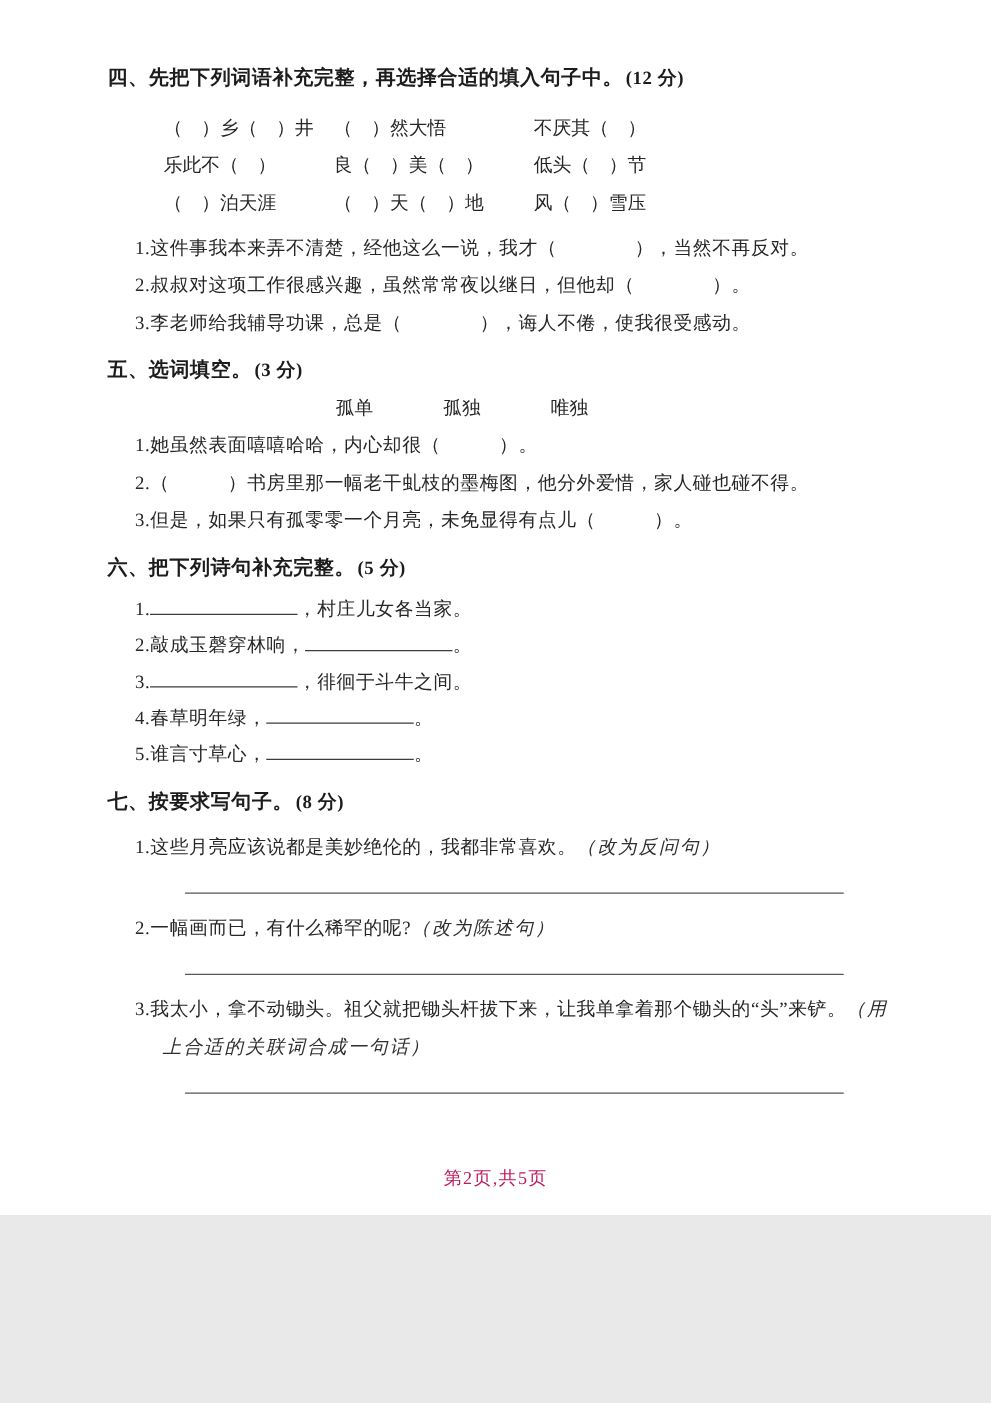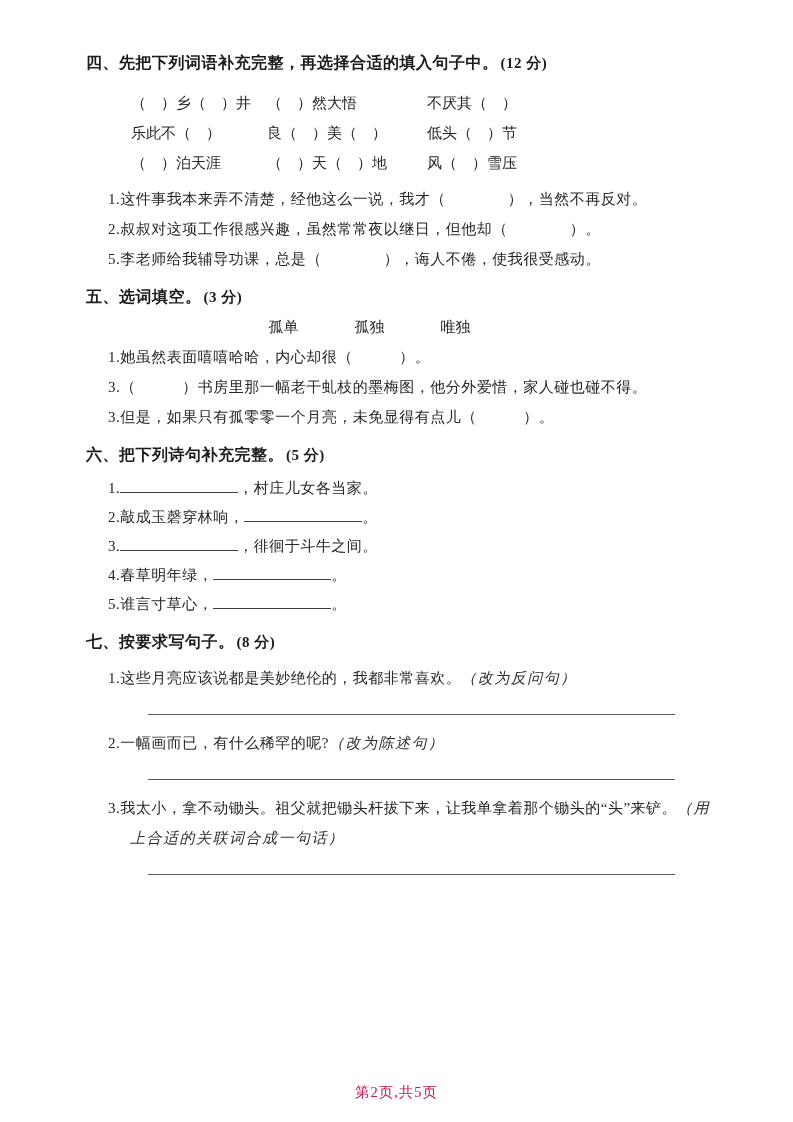--- a/index.html
+++ b/index.html
@@ -1,18 +1,18 @@
 <!DOCTYPE html>
 <html><head>
 <meta charset="utf-8">
 <style>
   html,body { margin:0; padding:0; background:#e9e9e9; }
   .page {
     position:relative;
-    width:793px; height:1122px;
+    width:793px; height:972px;
     margin:0 auto;
     background:#ffffff;
     box-sizing:border-box;
     padding:52px 80px 0 86px;
     font-family:"Liberation Serif","DejaVu Serif",serif;
     color:#262626;
     font-size:15px;
     overflow:hidden;
   }
   .sec { margin:0; }
@@ -94,32 +94,32 @@
       <span class="cell">不厌其（　）</span>
       <span class="cell">乐此不（　）</span>
       <span class="cell">良（　）美（　）</span>
       <span class="cell">低头（　）节</span>
       <span class="cell">（　）泊天涯</span>
       <span class="cell">（　）天（　）地</span>
       <span class="cell">风（　）雪压</span>
     </div>
     <p class="q">1.这件事我本来弄不清楚，经他这么一说，我才（　　　　），当然不再反对。</p>
     <p class="q">2.叔叔对这项工作很感兴趣，虽然常常夜以继日，但他却（　　　　）。</p>
-    <p class="q">5.李老师给我辅导功课，总是（　　　　），诲人不倦，使我很受感动。</p>
+    <p class="q">3.李老师给我辅导功课，总是（　　　　），诲人不倦，使我很受感动。</p>
   </section>
 
   <section class="sec gap12">
     <h3 class="sec-title"><span>五、选词填空。</span><span class="score">(3 分)</span></h3>
     <div class="word-bank">
       <span>孤单</span>
       <span>孤独</span>
       <span>唯独</span>
     </div>
     <p class="q">1.她虽然表面嘻嘻哈哈，内心却很（　　　）。</p>
-    <p class="q">3.（　　　）书房里那一幅老干虬枝的墨梅图，他分外爱惜，家人碰也碰不得。</p>
+    <p class="q">2.（　　　）书房里那一幅老干虬枝的墨梅图，他分外爱惜，家人碰也碰不得。</p>
     <p class="q">3.但是，如果只有孤零零一个月亮，未免显得有点儿（　　　）。</p>
   </section>
 
   <section class="sec gap12">
     <h3 class="sec-title"><span>六、把下列诗句补充完整。</span><span class="score">(5 分)</span></h3>
     <div class="gap8">
       <p class="q poem"><span>1.</span><span class="blank"></span><span>，村庄儿女各当家。</span></p>
       <p class="q poem"><span>2.敲成玉磬穿林响，</span><span class="blank"></span><span>。</span></p>
       <p class="q poem"><span>3.</span><span class="blank"></span><span>，徘徊于斗牛之间。</span></p>
       <p class="q poem"><span>4.春草明年绿，</span><span class="blank"></span><span>。</span></p>

